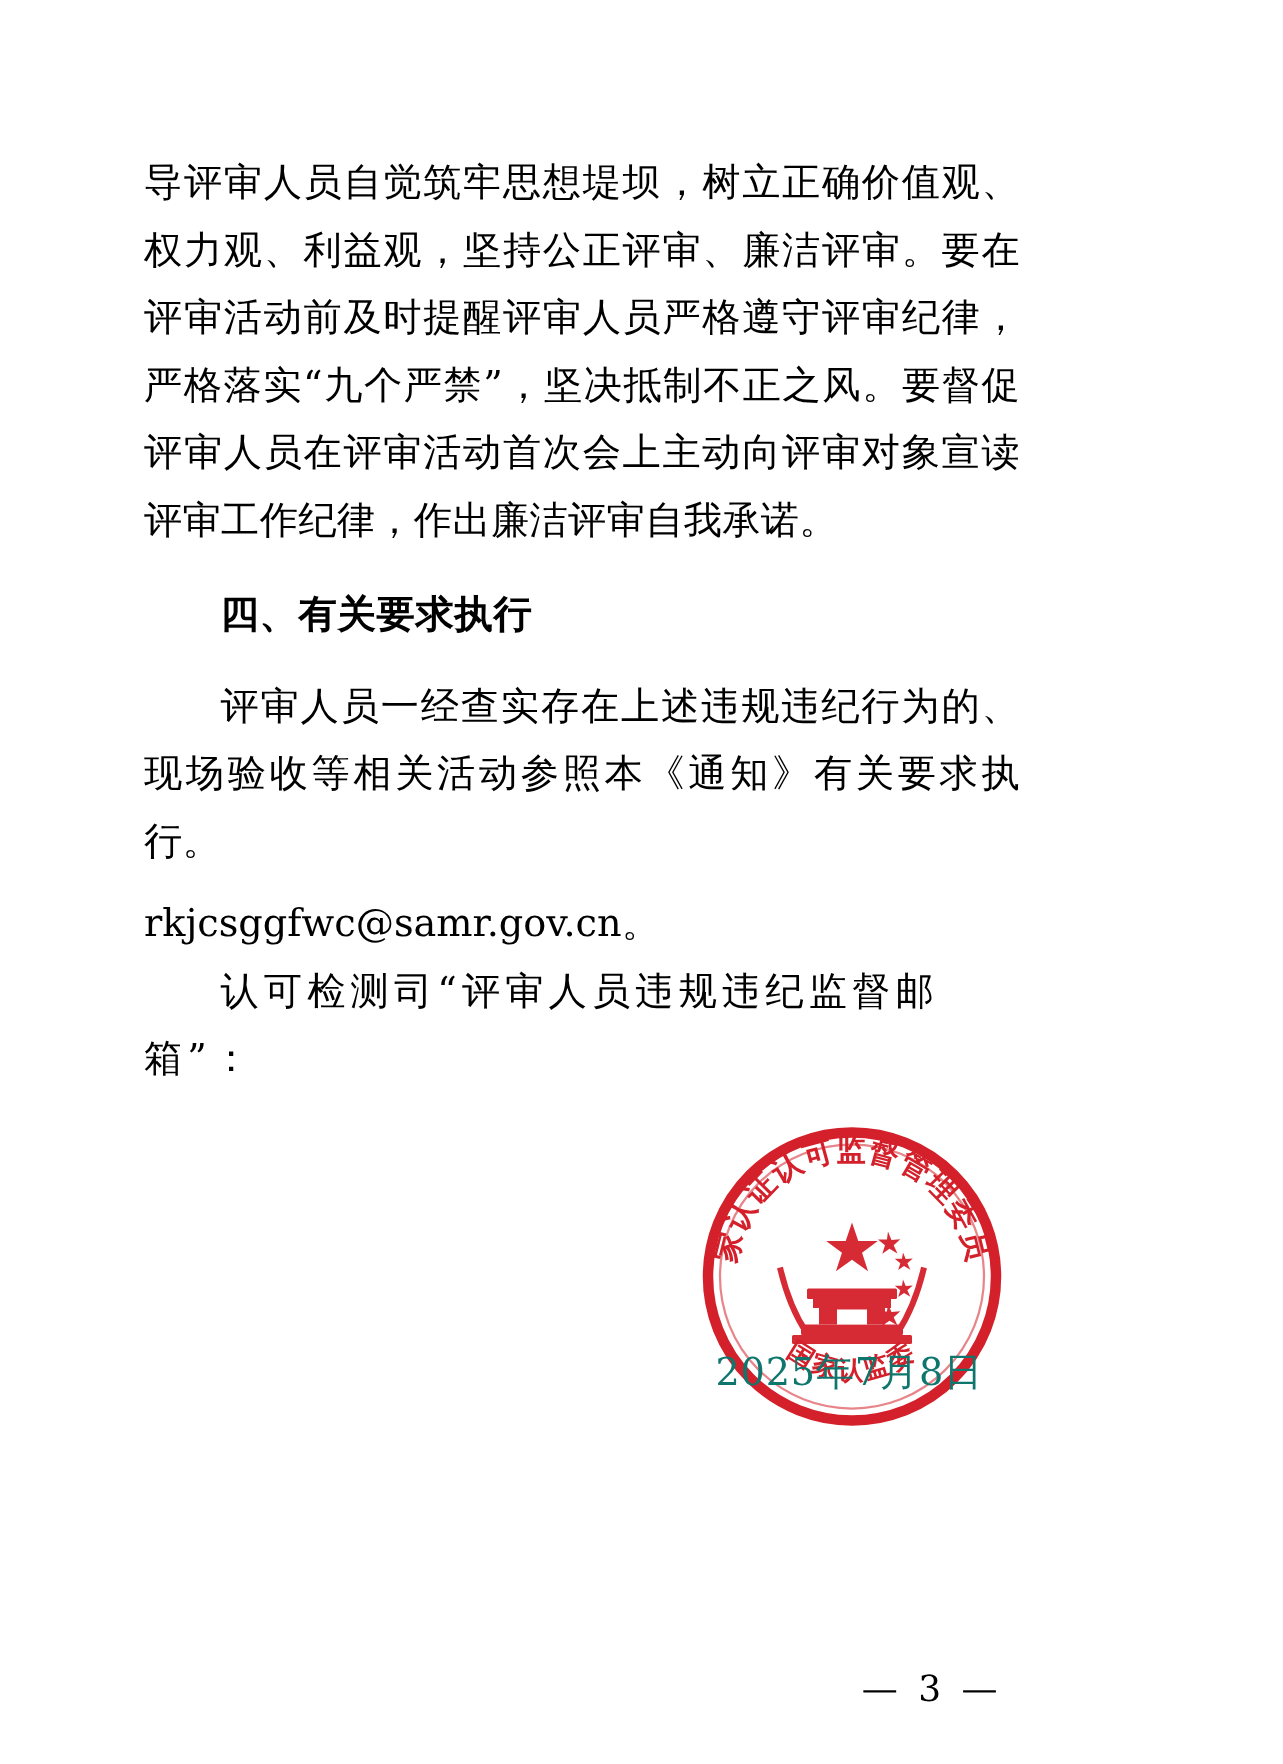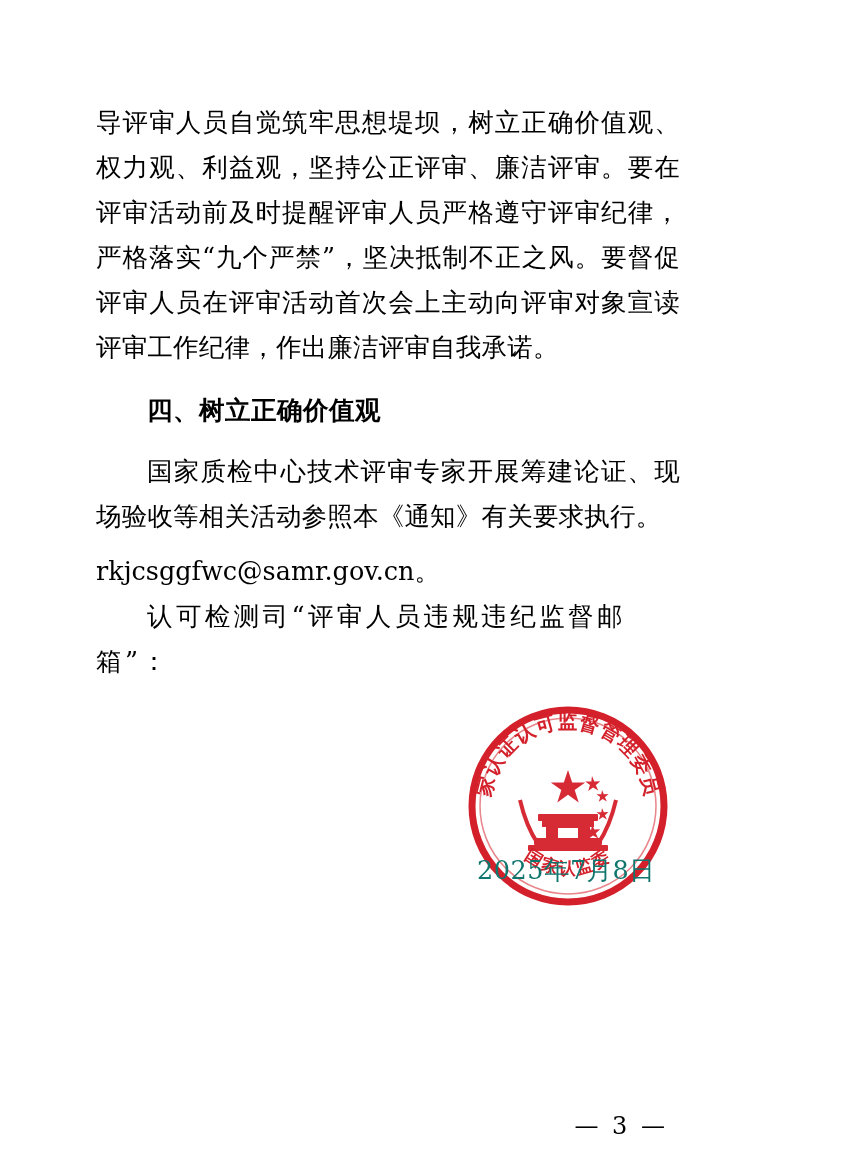--- a/index.html
+++ b/index.html
@@ -91,26 +91,26 @@
 </style>
 </head>
 <body>
 
 <div class="page">
 
   <p class="para">导评审人员自觉筑牢思想堤坝，树立正确价值观、权力观、利益观，坚持公正评审、廉洁评审。要在评审活动前及时提醒评审人员严格遵守评审纪律，严格落实“九个严禁”，坚决抵制不正之风。要督促评审人员在评审活动首次会上主动向评审对象宣读评审工作纪律，作出廉洁评审自我承诺。</p>
 
   <div class="spacer-sm"></div>
 
-  <h2 class="heading">四、树立正确价值观</h2>
+  <h2 class="heading">四、有关要求执行</h2>
 
 
   <div class="spacer-sm"></div>
 
-  <p class="para indent">国家质检中心技术评审专家开展筹建论证、现场验收等相关活动参照本《通知》有关要求执行。</p>
+  <p class="para indent">评审人员一经查实存在上述违规违纪行为的、现场验收等相关活动参照本《通知》有关要求执行。</p>
 
   <div class="spacer-sm"></div>
 
   <p class="email-para email-line2">rkjcsggfwc@samr.gov.cn。</p>
   <p class="email-para email-line1">认可检测司“评审人员违规违纪监督邮箱”：</p>
 
   <div class="sign-block">
 
     <div class="seal">
       <svg width="204" height="204" viewBox="0 0 204 204" xmlns="http://www.w3.org/2000/svg">

